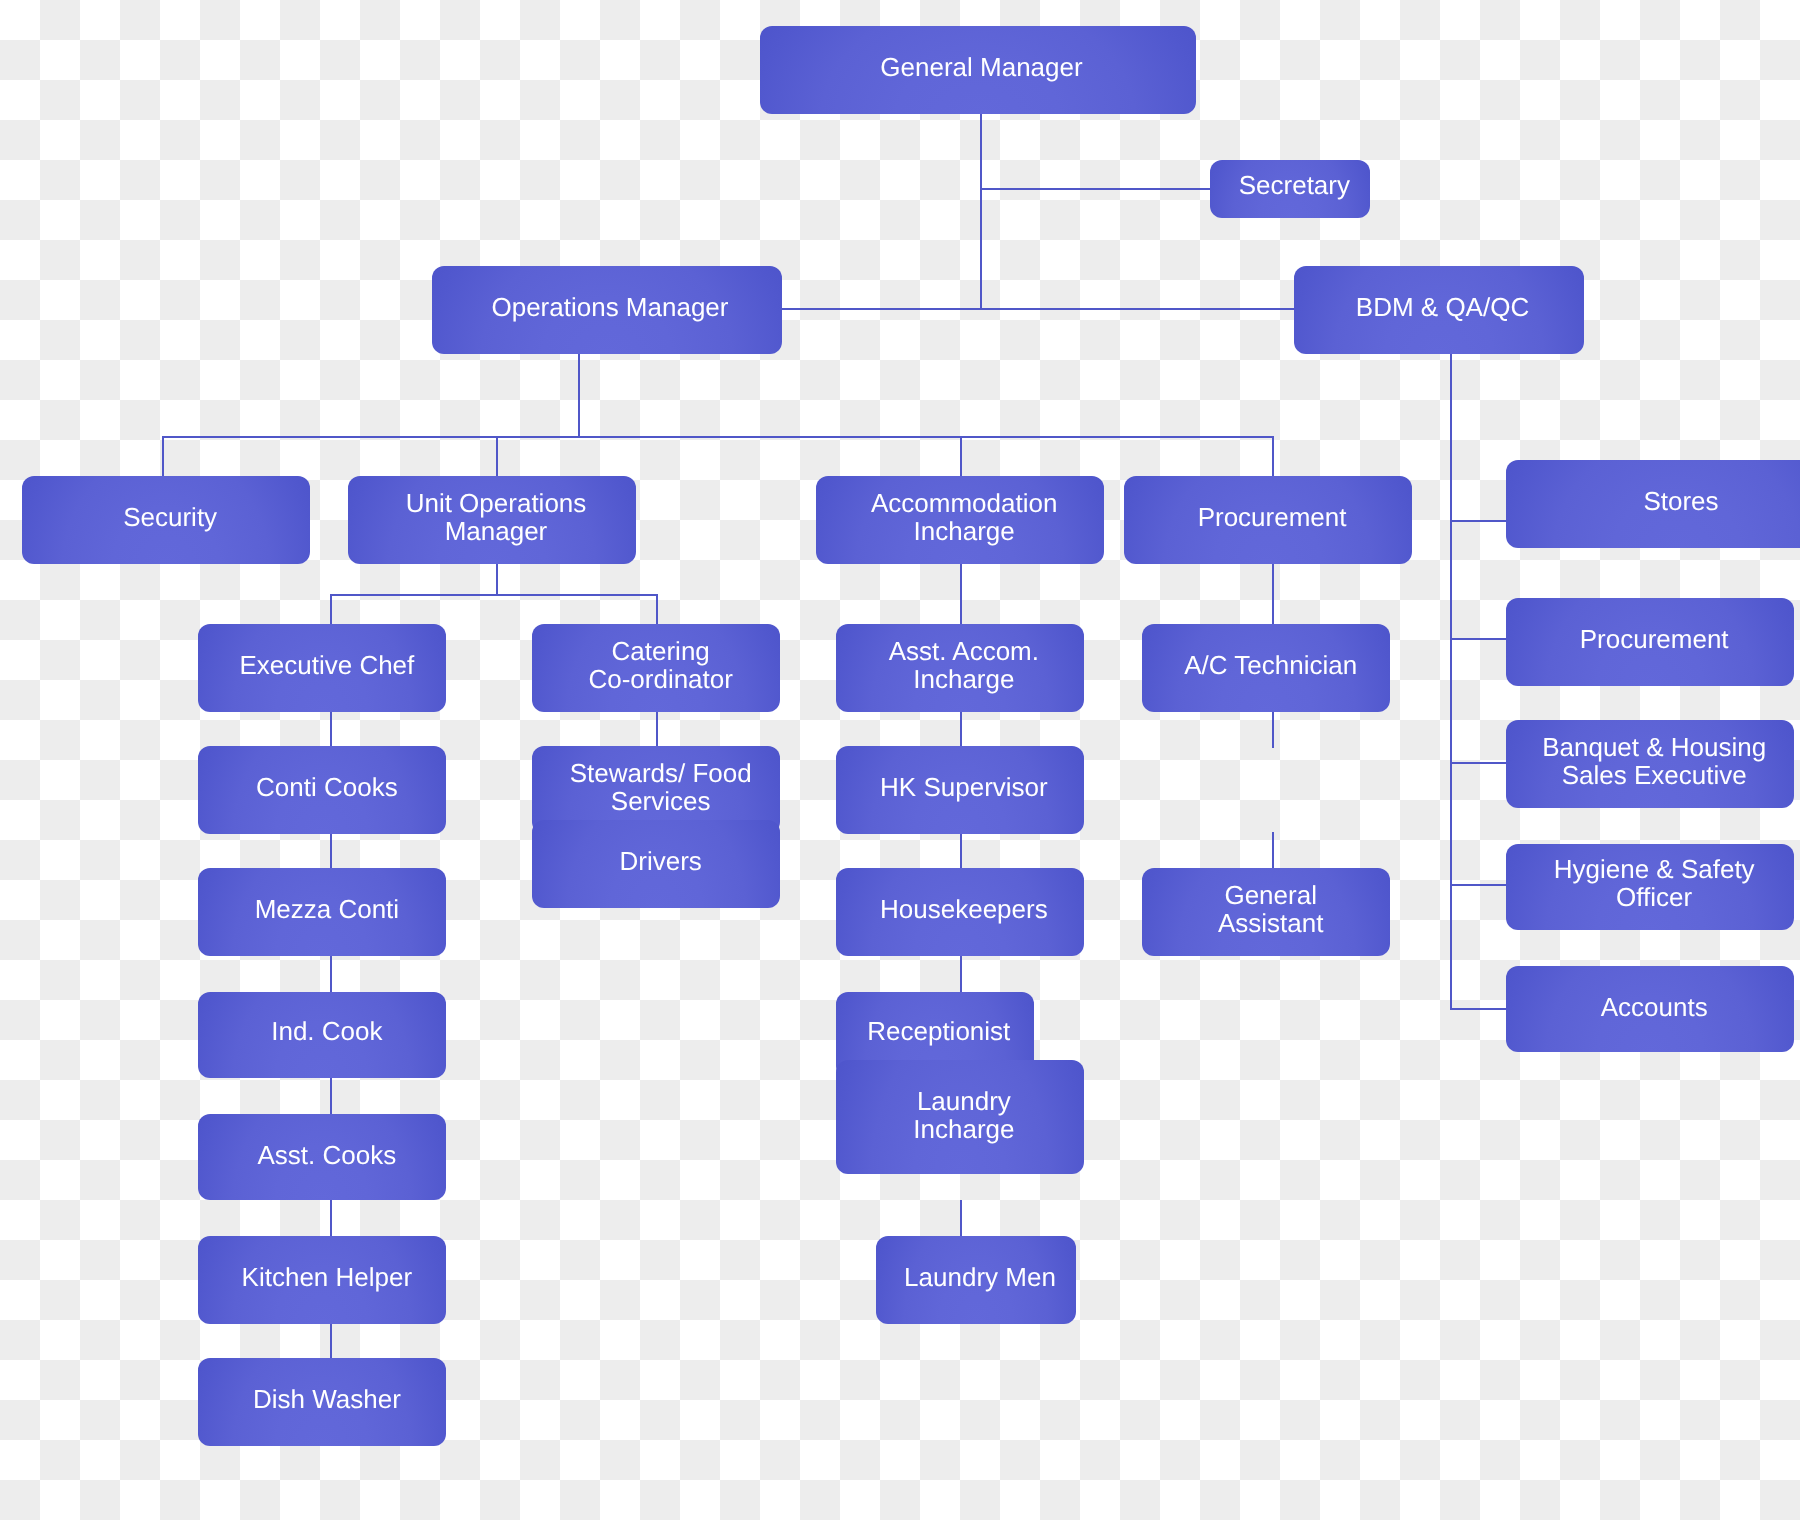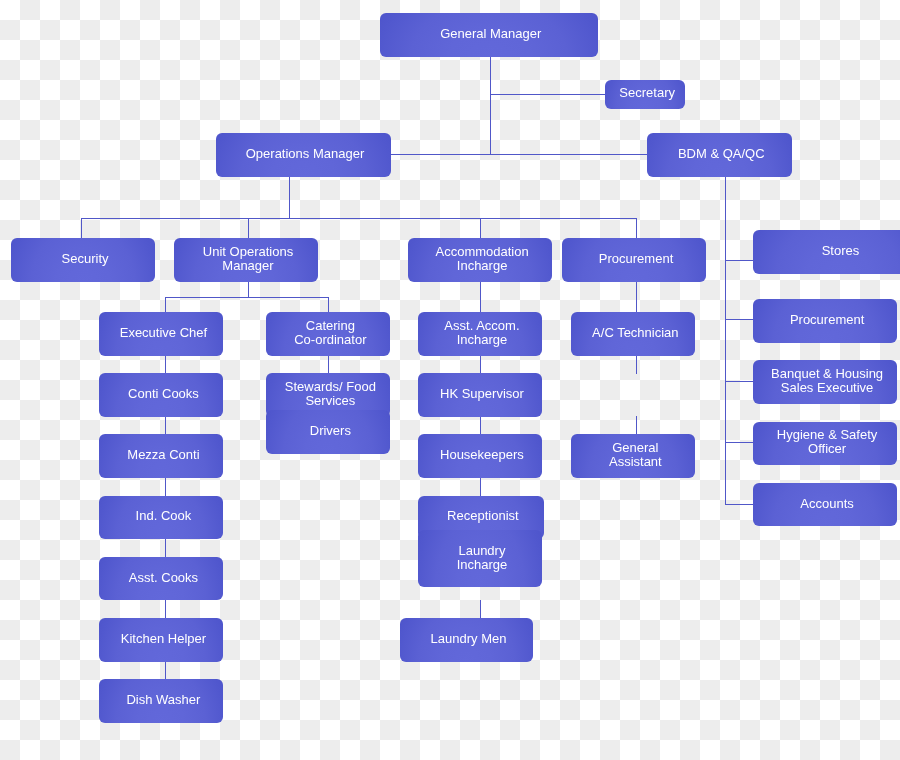--- a/index.html
+++ b/index.html
@@ -93,24 +93,24 @@
   <div class="node" style="left:99.4px;top:679.2px;width:124.1px;height:43.5px"><span>Dish Washer</span></div>
   <div class="node" style="left:266.3px;top:312px;width:124.1px;height:43.5px"><span>Catering
 Co-ordinator</span></div>
   <div class="node" style="left:266.3px;top:373.2px;width:124.1px;height:43.5px"><span>Stewards/ Food
 Services</span></div>
   <div class="node" style="left:266.3px;top:410px;width:124.1px;height:43.5px"><span>Drivers</span></div>
   <div class="node" style="left:417.9px;top:312px;width:124.1px;height:43.5px"><span>Asst. Accom.
 Incharge</span></div>
   <div class="node" style="left:417.9px;top:373.2px;width:124.1px;height:43.5px"><span>HK Supervisor</span></div>
   <div class="node" style="left:417.9px;top:434.4px;width:124.1px;height:43.5px"><span>Housekeepers</span></div>
-  <div class="node" style="left:417.9px;top:495.6px;width:126px;height:43.5px"><span>Receptionist</span></div>
+  <div class="node" style="left:417.9px;top:495.6px;width:99px;height:43.5px"><span>Receptionist</span></div>
   <div class="node" style="left:417.9px;top:530px;width:124.1px;height:57px"><span>Laundry
 Incharge</span></div>
-  <div class="node" style="left:400px;top:618px;width:133px;height:43.5px"><span>Laundry Men</span></div>
+  <div class="node" style="left:438px;top:618px;width:100px;height:43.5px"><span>Laundry Men</span></div>
   <div class="node" style="left:571.3px;top:312px;width:124.1px;height:43.5px"><span>A/C Technician</span></div>
   <div class="node" style="left:571.3px;top:434.4px;width:124.1px;height:43.5px"><span>General
 Assistant</span></div>
   <div class="node" style="left:753px;top:230px;width:171px;height:43.5px"><span>Stores</span></div>
   <div class="node" style="left:753px;top:299.2px;width:144.2px;height:43.5px"><span>Procurement</span></div>
   <div class="node" style="left:753px;top:360.4px;width:144.2px;height:43.5px"><span>Banquet &amp; Housing
 Sales Executive</span></div>
   <div class="node" style="left:753px;top:421.6px;width:144.2px;height:43.5px"><span>Hygiene &amp; Safety
 Officer</span></div>
   <div class="node" style="left:753px;top:482.8px;width:144.2px;height:43.5px"><span>Accounts</span></div>

